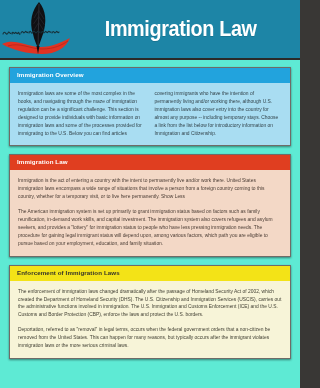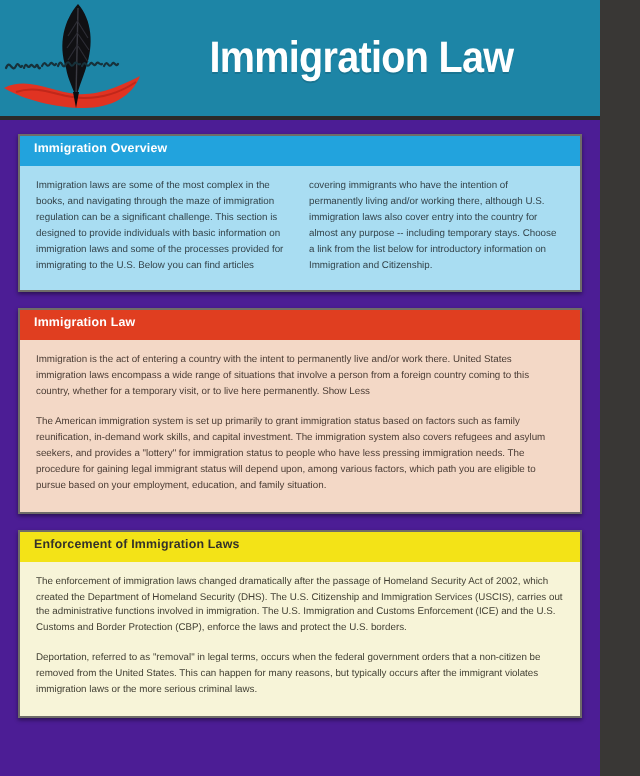--- a/index.html
+++ b/index.html
@@ -2,21 +2,21 @@
 <html><head>
 <meta charset="utf-8">
 <style>
   html,body{margin:0;padding:0;}
   body{
     width:300px;height:388px;overflow:hidden;
     background:#393735;
     font-family:"Liberation Sans", sans-serif;
     -webkit-font-smoothing:antialiased;
   }
-  .page{position:relative;width:300px;height:388px;background:#4c1d95;}
+  .page{position:relative;width:300px;height:388px;background:#5eead4;}
 
   
   .header{
     position:relative;height:58px;background:#1d85a6;
     display:flex;align-items:center;overflow:hidden;
     border-bottom:2px solid #2b2a28;
   }
   .logo{
     position:relative;width:74px;height:58px;flex:0 0 74px;
   }

